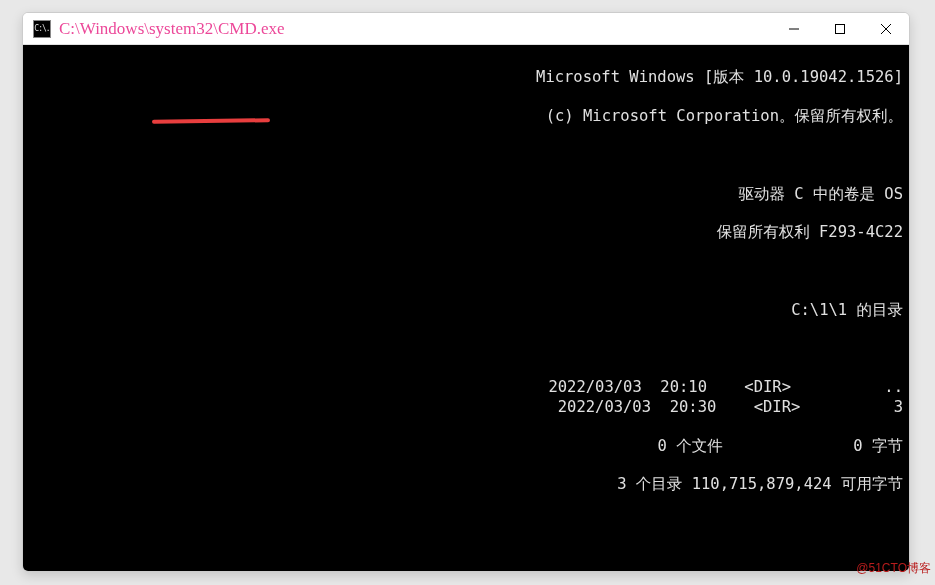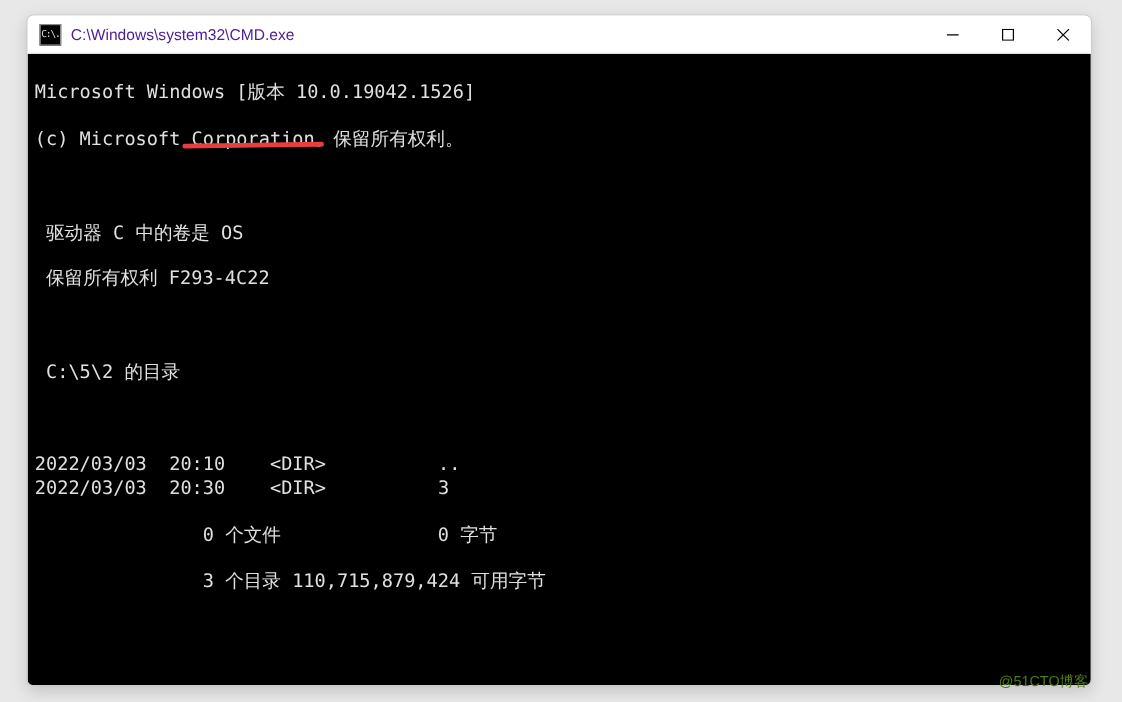--- a/index.html
+++ b/index.html
@@ -46,23 +46,24 @@
       border: 1px solid #888;
       display: flex;
       align-items: center;
       justify-content: center;
       font-size: 8px;
       color: #ddd;
       font-family: monospace;
       letter-spacing: -1px;
     }
     .title-text {
-      font-size: 13px;
-      color: #4c1d95;
+      font-size: 17px;
+      color: #ec4899;
       flex: 1;
+      font-family: Liberation Serif, serif;
     }
     .window-controls {
       display: flex;
       height: 100%;
     }
     .win-btn {
       width: 46px;
       height: 100%;
       display: flex;
       align-items: center;
@@ -81,34 +82,35 @@
       font-family: "Consolas", "NSimSun", "SimSun", monospace;
       font-size: 15.5px;
       line-height: 1.25;
       padding: 4px 6px 6px 6px;
       white-space: pre;
       overflow: hidden;
       position: relative;
     }
     .line {
       white-space: pre;
+      text-align: right;
     }
     .highlight-underline {
       position: absolute;
       height: 4px;
       background: #e83e3e;
       border-radius: 2px;
       transform: rotate(-0.8deg);
     }
     .watermark {
       position: absolute;
       bottom: 8px;
-      right: 28px;
+      right: 4px;
       font-size: 12px;
-      color: #4d7c0f;
+      color: #b91c1c;
     }
   </style>
 </head>
 <body>
 
 <div class="window">
   <div class="titlebar">
     <div class="app-icon">C:\.</div>
     <div class="title-text">C:\Windows\system32\CMD.exe</div>
     <div class="window-controls">
@@ -130,21 +132,21 @@
       </div>
     </div>
   </div>
   <div class="terminal">
 <div class="line">Microsoft Windows [版本 10.0.19042.1526]</div>
 <div class="line">(c) Microsoft Corporation。保留所有权利。</div>
 <div class="line"> </div>
 <div class="line"> 驱动器 C 中的卷是 OS</div>
 <div class="line"> 保留所有权利 F293-4C22</div>
 <div class="line"> </div>
-<div class="line"> C:\5\2 的目录</div>
+<div class="line"> C:\1\1 的目录</div>
 <div class="line"> </div>
 <div id="dir-entries"><div class="line">2022/03/03  20:10    &lt;DIR&gt;          ..</div><div class="line">2022/03/03  20:30    &lt;DIR&gt;          3</div></div>
 <div class="line">               0 个文件              0 字节</div>
 <div class="line">               3 个目录 110,715,879,424 可用字节</div>
 
 
     <div class="highlight-underline" style="top:74px; left:129px; width:118px;"></div>
   </div>
 </div>
 

